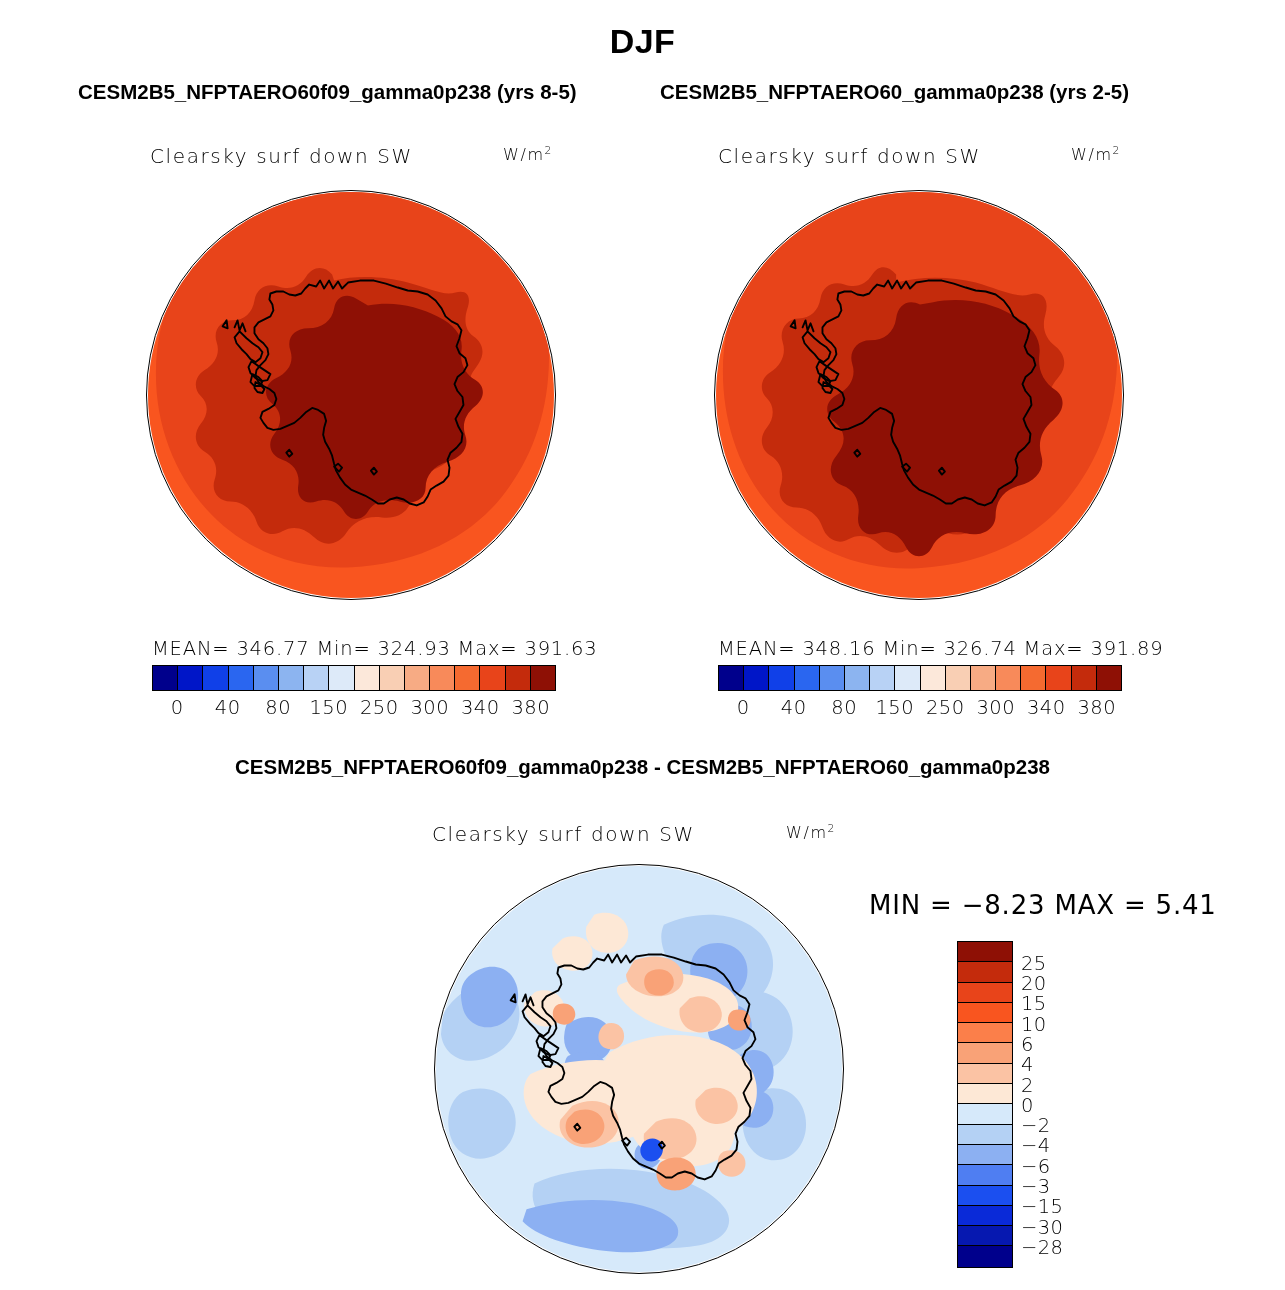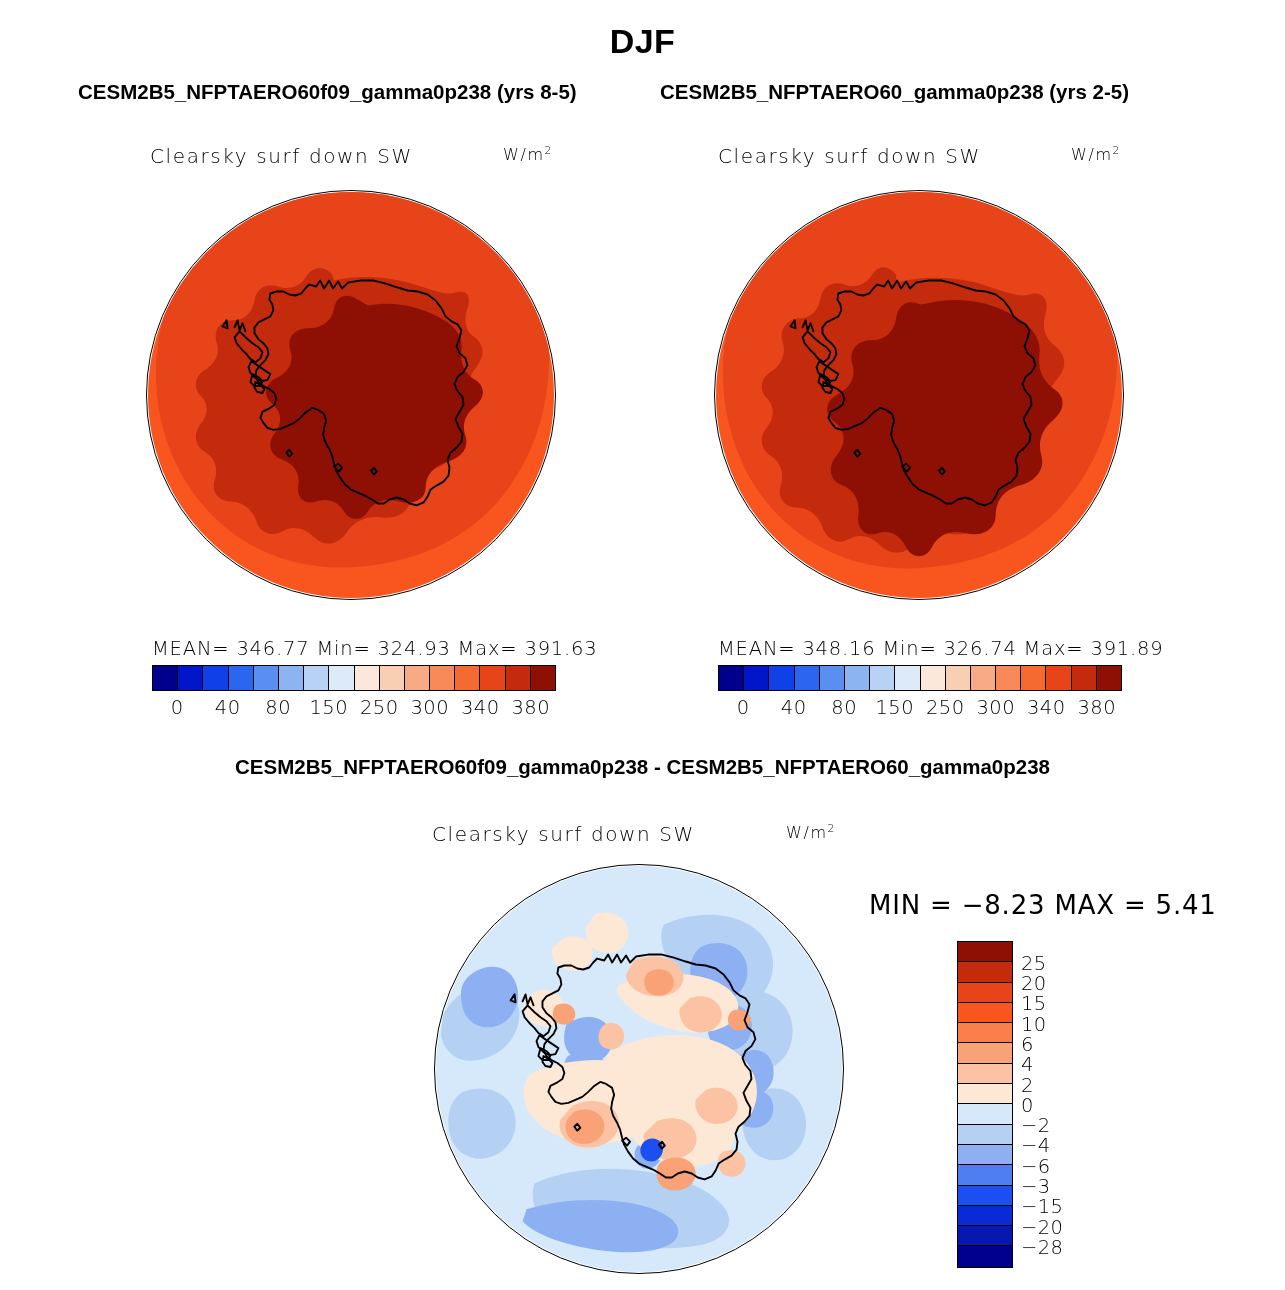--- a/index.html
+++ b/index.html
@@ -501,15 +501,15 @@
     <span style="top: 82.6px;">10</span>
     <span style="top: 102.9px;">6</span>
     <span style="top: 123.2px;">4</span>
     <span style="top: 143.5px;">2</span>
     <span style="top: 163.8px;">0</span>
     <span style="top: 184.1px;">−2</span>
     <span style="top: 204.4px;">−4</span>
     <span style="top: 224.7px;">−6</span>
     <span style="top: 245px;">−3</span>
     <span style="top: 265.3px;">−15</span>
-    <span style="top: 285.6px;">−20</span>
+    <span style="top: 285.6px;">−30</span>
     <span style="top: 305.9px;">−28</span>
   </div>
 
 </body></html>

